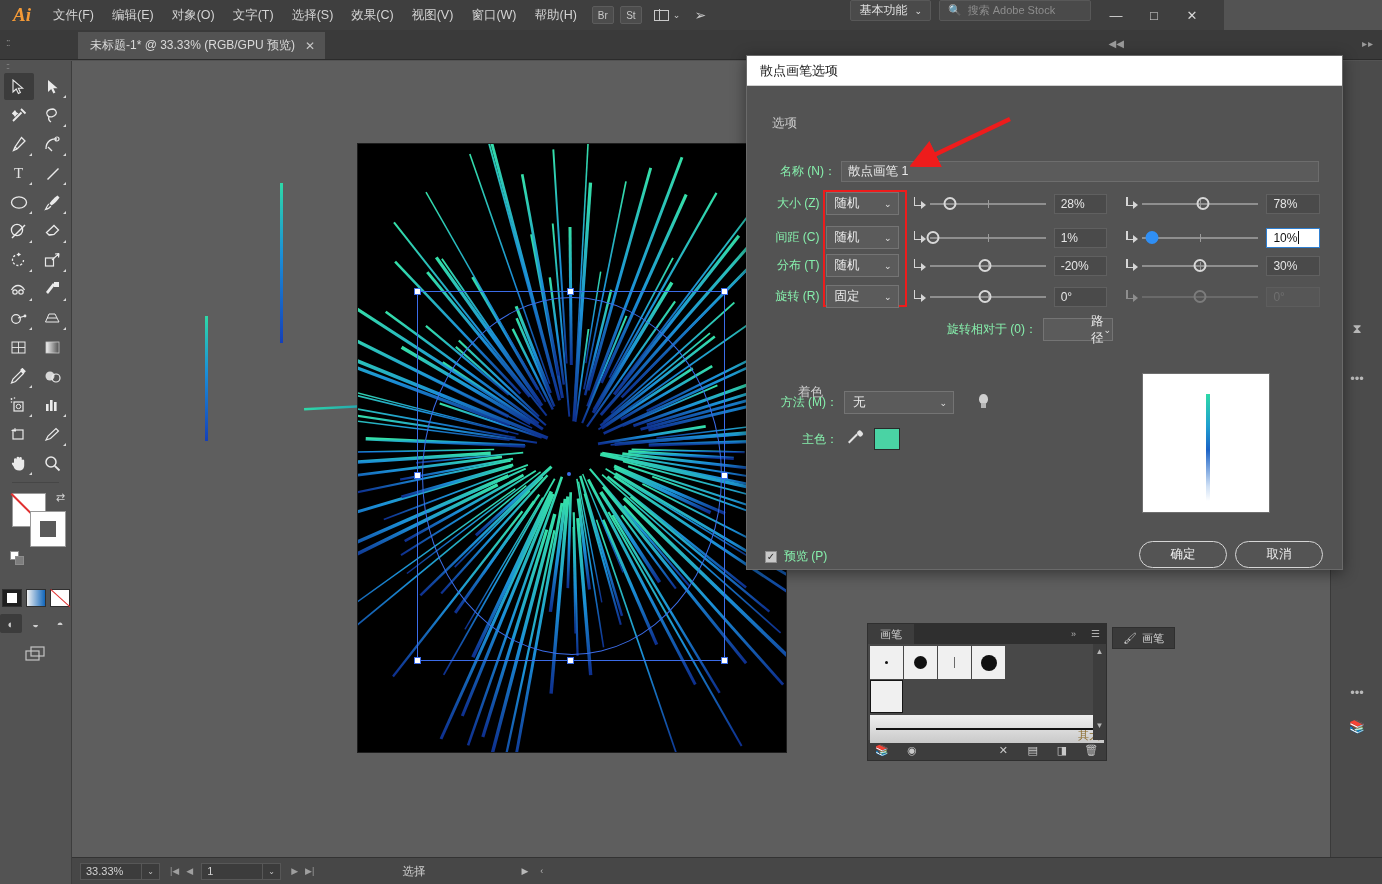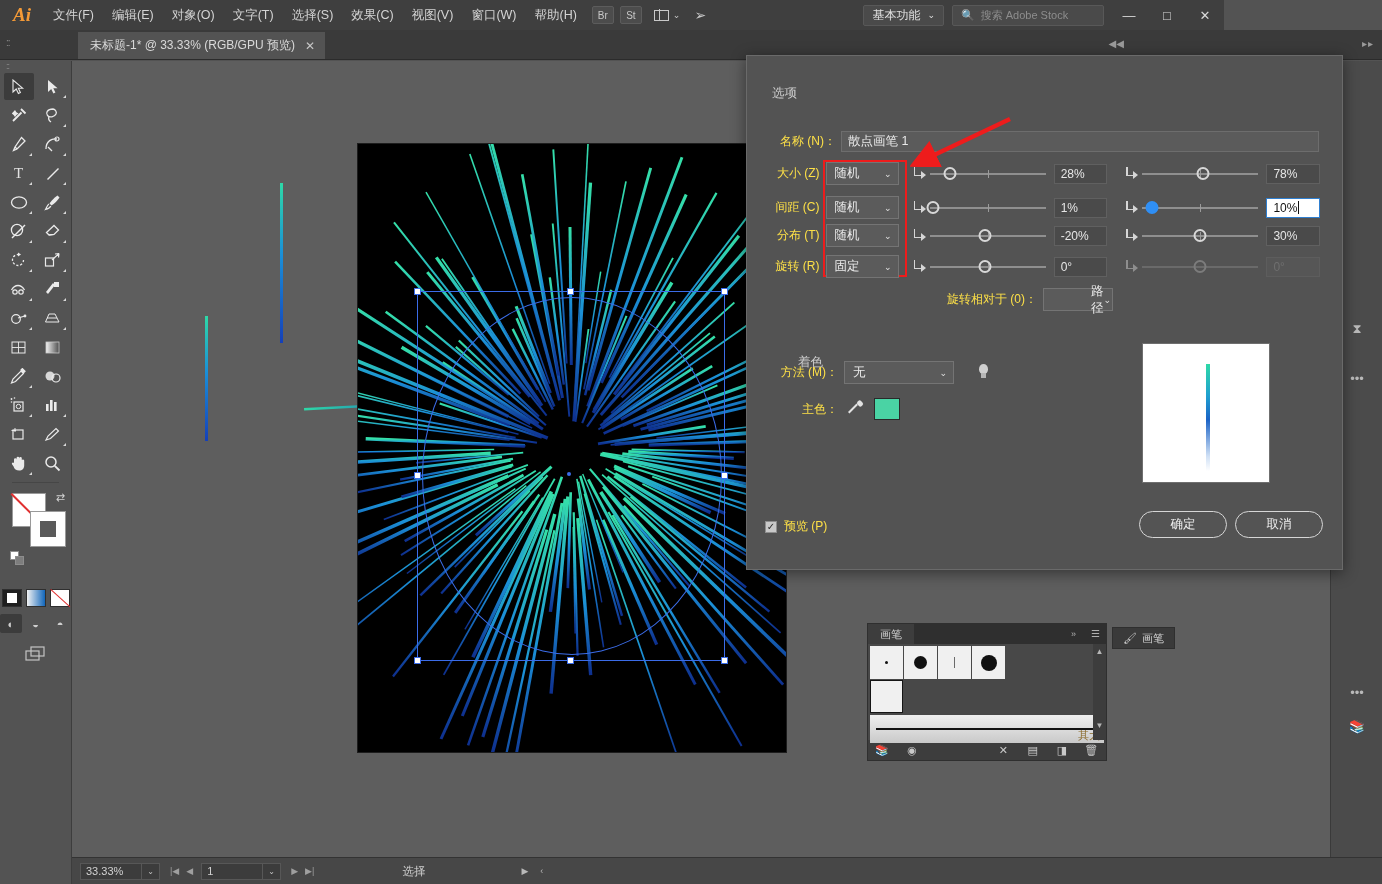--- a/index.html
+++ b/index.html
@@ -29,21 +29,21 @@
   .mb-icon {
     width: 22px; height: 18px; margin-left: 6px;
     background: #4c4c4c; border: 1px solid #5c5c5c; border-radius: 2px;
     color: #c8c8c8; font-size: 10px; display: flex; align-items: center; justify-content: center;
   }
   .mb-grid { margin-left: 12px; display:flex; align-items:center; gap:4px; color:#c9c9c9; }
   .grid-glyph { display:inline-block; width:15px; height:11px; border:1.5px solid #c9c9c9; position:relative; }
   .grid-glyph:after{content:"";position:absolute;left:4px;top:-1.5px;bottom:-1.5px;width:1.5px;background:#c9c9c9;}
   .rocket { margin-left: 14px; color: #c9c9c9; font-size: 14px; }
 
-  .mb-right { position: absolute; right: 0; top: 0; height: 30px; display: flex; align-items: center; }
+  .mb-right { position: absolute; right: 13px; top: 0; height: 30px; display: flex; align-items: flex-start; }
   .workspace-sel {
     display: flex; align-items: center; gap: 7px;
     background: #4a4a4a; border: 1px solid #585858; border-radius: 2px;
     height: 21px; padding: 0 8px; color: #e0e0e0; font-size: 12px; margin-right: 8px;
   }
   .stock-search {
     display: flex; align-items: center; gap: 6px;
     background: #4a4a4a; border: 1px solid #585858; border-radius: 2px;
     height: 21px; padding: 0 8px; color: #8d8d8d; font-size: 11px; width: 152px;
   }
@@ -184,21 +184,21 @@
   .dlg {
     position:absolute; left:746px; top:55px; width:597px; height:515px;
     background:#535353; border:1px solid #6a6a6a;
     box-shadow: 0 3px 14px rgba(0,0,0,.45);
   }
   .dlg-title{height:30px;background:#fff;color:#1c1c1c;font-size:13px;display:flex;align-items:center;
     padding-left:13px;border-bottom:1px solid #d0d0d0;}
   .dlg-body{position:relative;height:484px;}
   .sect-label{position:absolute;color:#cfcfcf;font-size:12.5px;}
   .frow{position:absolute;display:flex;align-items:center;}
-  .flabel{color:#fde047;font-size:12px;text-align:right;white-space:nowrap;}
+  .flabel{color:#86efac;font-size:12px;text-align:right;white-space:nowrap;}
   .textfield{
     background:#5b5b5b;border:1px solid #6d6d6d;height:21px;color:#e8e8e8;font-size:12.5px;
     display:flex;align-items:center;padding-left:6px;
   }
   .selectbox{
     background:#5b5b5b;border:1px solid #747474;height:23px;color:#eaeaea;font-size:12.5px;
     display:flex;align-items:center;justify-content:space-between;padding:0 6px 0 8px;
   }
   .selectbox .chev{font-size:9px;color:#e0e0e0;}
   .redbox{position:absolute;border:2px solid #ee1c1c;}
@@ -805,20 +805,21 @@
       <span>▶|</span>
     </div>
     <div class="sb-status">选择</div>
     <div class="sb-right">
       <span>▶</span>
       <span>‹</span>
     </div>
   </div>
 
   <div class="dlg">
+    <div class="dlg-title">散点画笔选项</div>
     <div class="dlg-body">
 
       <div class="sect-label" style="left:25px;top:29px;">选项</div>
 
       <div class="frow" style="left:25px;top:75px;width:548px;">
         <div class="flabel" style="width:64px;">名称 (N)：</div>
         <div class="textfield" style="width:478px;margin-left:5px;">散点画笔 1</div>
       </div>
 
       <div class="redbox" style="left:76px;top:104px;width:84px;height:117px;"></div>

